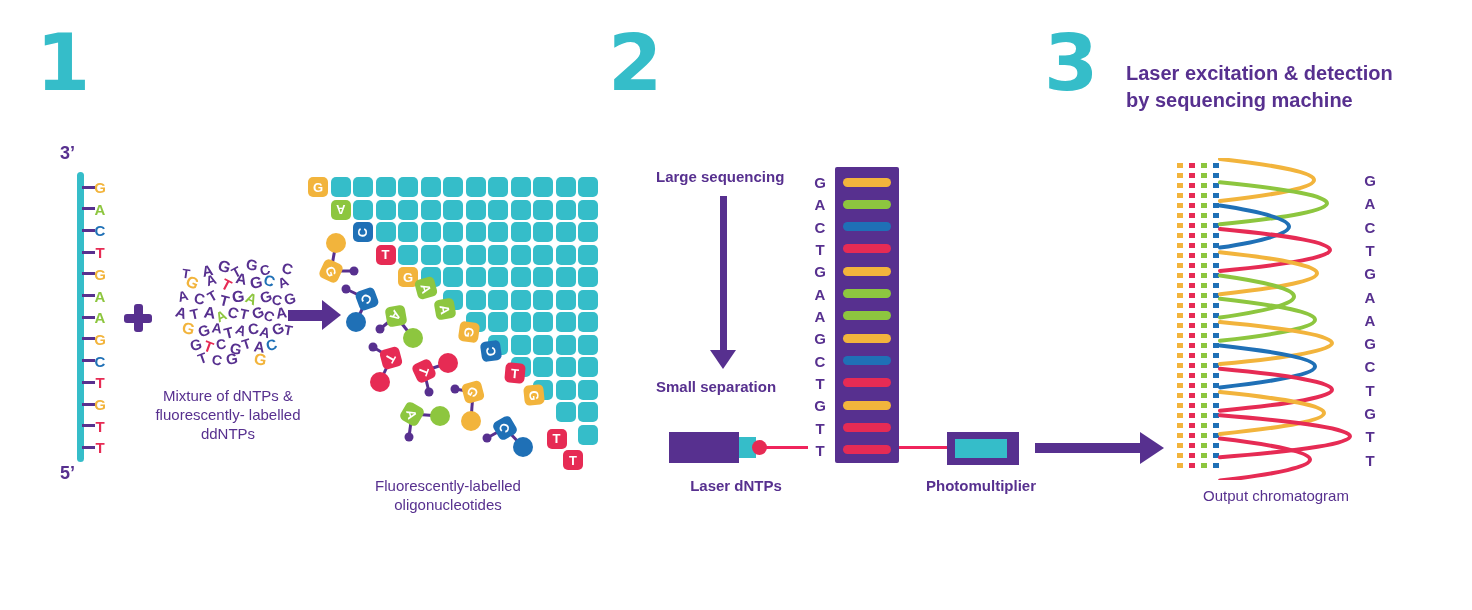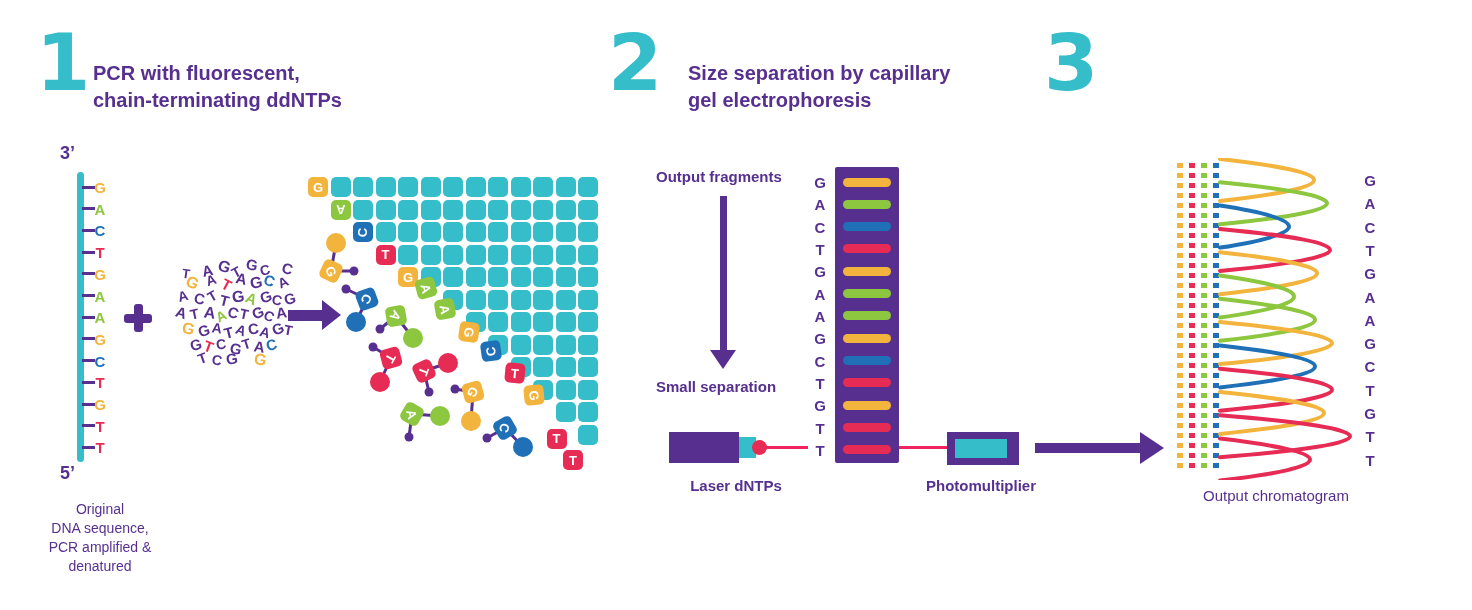--- a/index.html
+++ b/index.html
@@ -17,28 +17,26 @@
   .seq-letter{position:absolute;font-weight:bold;font-size:15px;transform:translate(-50%,-50%);}
   .blob-letter{position:absolute;font-weight:bold;}
   svg{display:block;}
 </style>
 </head>
 <body>
 
 <div id="canvas">
 
   <div class="abs step-number" style="left:36px;top:24px;color:#35bdc9;">1</div>
-  <div class="abs step-title" style="left:93px;top:60px;color:#57308f;">PCR with fluorescent,
-chain-terminating ddNTPs</div>
 
   <div class="abs step-number" style="left:608px;top:24px;color:#35bdc9;">2</div>
-  <div class="abs step-title" style="left:688px;top:60px;color:#57308f;">Size separation by capillary
-gel electrophoresis</div>
 
   <div class="abs step-number" style="left:1044px;top:24px;color:#35bdc9;">3</div>
+  <div class="abs step-title" style="left:1126px;top:60px;color:#57308f;">Laser excitation &amp; detection
+by sequencing machine</div>
 
   <div class="abs prime" style="left:60px;top:143px;color:#57308f;font-weight:bold;">3’</div>
   <div class="abs" style="left:77px;top:172px;width:7px;height:290px;background:#35bdc9;border-radius:4px;"></div>
   <div class="abs prime" style="left:60px;top:463px;color:#57308f;font-weight:bold;">5’</div>
   <div id="strand-letters">
       <div style="position: absolute; left: 82px; top: 185.5px; width: 13px; height: 3px; background: rgb(87, 48, 143);"></div>
       <div class="seq-letter abs" style="left: 100px; top: 187px; color: rgb(242, 180, 60);">G</div>
       <div style="position: absolute; left: 82px; top: 207.2px; width: 13px; height: 3px; background: rgb(87, 48, 143);"></div>
       <div class="seq-letter abs" style="left: 100px; top: 208.7px; color: rgb(141, 198, 63);">A</div>
       <div style="position: absolute; left: 82px; top: 228.9px; width: 13px; height: 3px; background: rgb(87, 48, 143);"></div>
@@ -57,24 +55,20 @@
       <div class="seq-letter abs" style="left: 100px; top: 360.6px; color: rgb(31, 112, 182);">C</div>
       <div style="position: absolute; left: 82px; top: 380.8px; width: 13px; height: 3px; background: rgb(87, 48, 143);"></div>
       <div class="seq-letter abs" style="left: 100px; top: 382.3px; color: rgb(230, 43, 84);">T</div>
       <div style="position: absolute; left: 82px; top: 402.5px; width: 13px; height: 3px; background: rgb(87, 48, 143);"></div>
       <div class="seq-letter abs" style="left: 100px; top: 404px; color: rgb(242, 180, 60);">G</div>
       <div style="position: absolute; left: 82px; top: 424.2px; width: 13px; height: 3px; background: rgb(87, 48, 143);"></div>
       <div class="seq-letter abs" style="left: 100px; top: 425.7px; color: rgb(230, 43, 84);">T</div>
       <div style="position: absolute; left: 82px; top: 445.9px; width: 13px; height: 3px; background: rgb(87, 48, 143);"></div>
       <div class="seq-letter abs" style="left: 100px; top: 447.4px; color: rgb(230, 43, 84);">T</div>
     </div>
-  <div class="abs caption" style="left:18px;top:500px;width:164px;color:#57308f;font-size:14px;">Original
-DNA sequence,
-PCR amplified &amp;
-denatured</div>
 
   <div class="abs" style="left:124px;top:304px;width:28px;height:28px;">
     <div class="abs" style="left:10px;top:0;width:9px;height:28px;background:#57308f;border-radius:3px;"></div>
     <div class="abs" style="left:0;top:10px;width:28px;height:9px;background:#57308f;border-radius:3px;"></div>
   </div>
 
   <div id="mixture-blob" class="abs" style="left:168px;top:256px;width:130px;height:110px;">
       <div class="blob-letter" style="left: 34px; top: 6px; font-size: 15px; color: rgb(87, 48, 143); transform: rotate(-12deg);">A</div>
       <div class="blob-letter" style="left: 50px; top: 2px; font-size: 16px; color: rgb(87, 48, 143); transform: rotate(18deg);">G</div>
       <div class="blob-letter" style="left: 64px; top: 8px; font-size: 14px; color: rgb(87, 48, 143); transform: rotate(-28deg);">T</div>
@@ -121,20 +115,23 @@
       <div class="blob-letter" style="left: 48px; top: 80px; font-size: 14px; color: rgb(87, 48, 143); transform: rotate(-8deg);">C</div>
       <div class="blob-letter" style="left: 62px; top: 84px; font-size: 15px; color: rgb(87, 48, 143); transform: rotate(12deg);">G</div>
       <div class="blob-letter" style="left: 74px; top: 80px; font-size: 14px; color: rgb(87, 48, 143); transform: rotate(-18deg);">T</div>
       <div class="blob-letter" style="left: 86px; top: 82px; font-size: 15px; color: rgb(87, 48, 143); transform: rotate(8deg);">A</div>
       <div class="blob-letter" style="left: 98px; top: 80px; font-size: 15px; color: rgb(31, 112, 182); transform: rotate(-14deg);">C</div>
       <div class="blob-letter" style="left: 30px; top: 94px; font-size: 14px; color: rgb(87, 48, 143); transform: rotate(-20deg);">T</div>
       <div class="blob-letter" style="left: 44px; top: 96px; font-size: 14px; color: rgb(87, 48, 143); transform: rotate(12deg);">C</div>
       <div class="blob-letter" style="left: 58px; top: 94px; font-size: 15px; color: rgb(87, 48, 143); transform: rotate(-10deg);">G</div>
       <div class="blob-letter" style="left: 86px; top: 95px; font-size: 16px; color: rgb(242, 180, 60); transform: rotate(10deg);">G</div>
     </div>
+  <div class="abs caption" style="left:128px;top:386px;width:200px;color:#57308f;">Mixture of dNTPs &amp;
+fluorescently- labelled
+ddNTPs</div>
 
   <div class="abs" style="left:288px;top:300px;width:53px;height:30px;">
     <div class="abs" style="left:0;top:10px;width:36px;height:11px;background:#57308f;"></div>
     <div class="abs" style="left:34px;top:0;width:0;height:0;border-top:15px solid transparent;border-bottom:15px solid transparent;border-left:19px solid #57308f;"></div>
   </div>
 
   <svg id="molecule-links" class="abs" style="left:290px;top:220px;" width="280" height="250">
       <line x1="41" y1="51" x2="46" y2="23" stroke="#57308f" stroke-width="3"></line>
       <line x1="41" y1="51" x2="64" y2="51" stroke="#57308f" stroke-width="3"></line>
       <circle cx="46" cy="23" r="10" fill="#f2b43c"></circle>
@@ -306,22 +303,24 @@
       <div class="tile" style="left: 402px; top: 404px; background: rgb(141, 198, 63); transform: rotate(30deg);">
         <span style="display: inline-block; transform: rotate(45deg);">A</span>
       </div>
       <div class="tile" style="left: 463px; top: 382px; background: rgb(242, 180, 60); transform: rotate(75deg);">
         <span style="display: inline-block; transform: rotate(45deg);">G</span>
       </div>
       <div class="tile" style="left: 495px; top: 418px; background: rgb(31, 112, 182); transform: rotate(60deg);">
         <span style="display: inline-block; transform: rotate(45deg);">C</span>
       </div>
     </div>
-
-  <div class="abs blabel" style="left:656px;top:168px;color:#57308f;">Output fragments</div>
+  <div class="abs caption" style="left:348px;top:476px;width:200px;color:#57308f;">Fluorescently-labelled
+oligonucleotides</div>
+
+  <div class="abs blabel" style="left:656px;top:168px;color:#57308f;">Large sequencing</div>
   <div class="abs" style="left:710px;top:196px;width:26px;height:174px;">
     <div class="abs" style="left:10px;top:0;width:7px;height:156px;background:#57308f;"></div>
     <div class="abs" style="left:0;top:154px;width:0;height:0;border-left:13px solid transparent;border-right:13px solid transparent;border-top:19px solid #57308f;"></div>
   </div>
   <div class="abs blabel" style="left:656px;top:378px;color:#57308f;">Small separation</div>
 
   <div id="gel-letters">
       <div class="seq-letter abs" style="left: 820px; top: 182px; color: rgb(87, 48, 143);">G</div>
       <div class="seq-letter abs" style="left: 820px; top: 204.33px; color: rgb(87, 48, 143);">A</div>
       <div class="seq-letter abs" style="left: 820px; top: 226.66px; color: rgb(87, 48, 143);">C</div>

